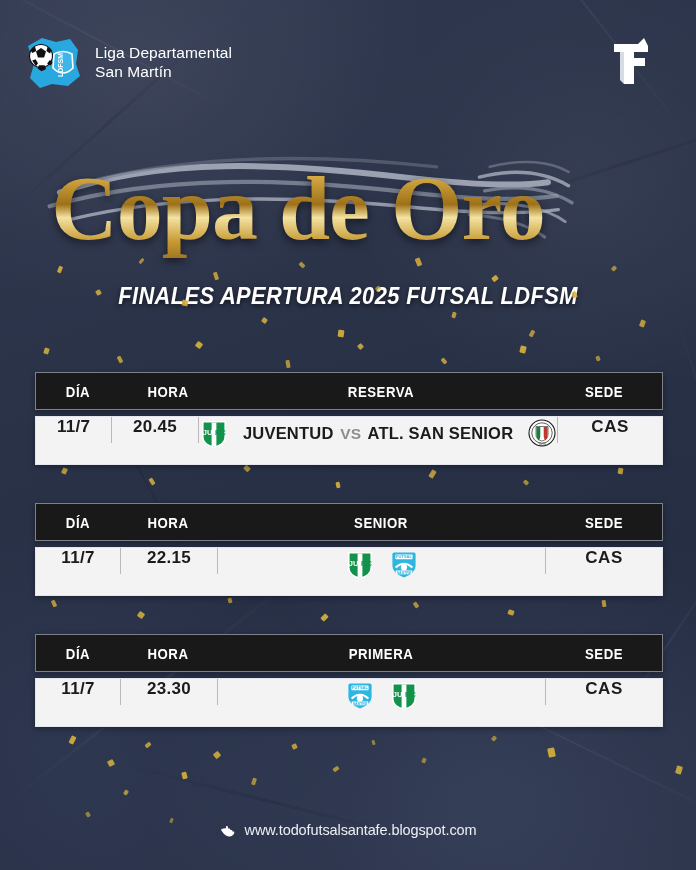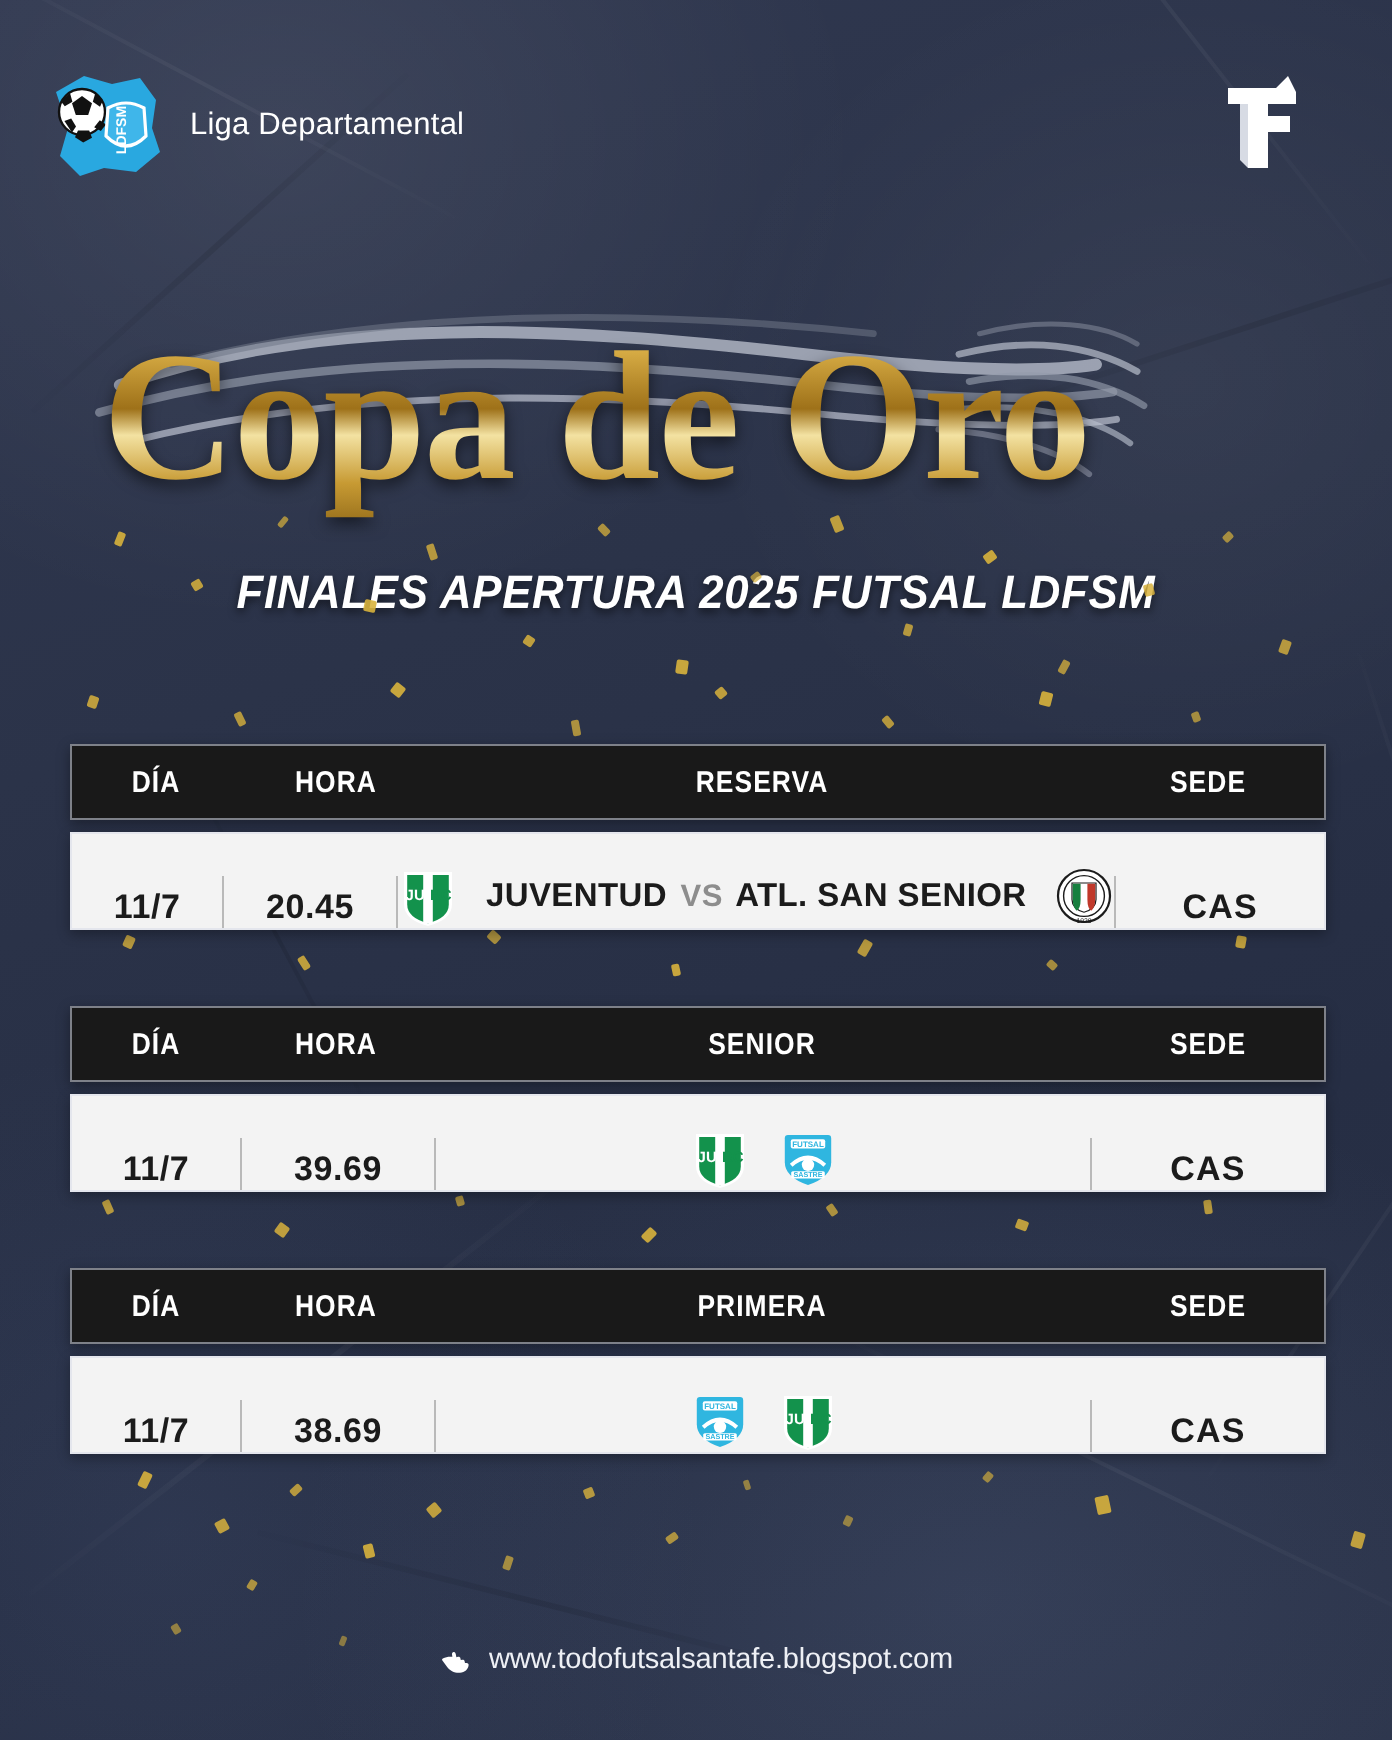--- a/index.html
+++ b/index.html
@@ -65,21 +65,21 @@
     display:flex;align-items:center;
     box-shadow:0 2px 6px rgba(0,0,0,.35);
   }
   .thead span{
     color:#ffffff;font-size:15px;font-weight:bold;letter-spacing:.6px;
     transform:scaleX(.88);display:block;text-align:center;
   }
   .trow{
     margin-top:6px;height:47px;background:#f3f3f3;
     border:1px solid rgba(210,215,230,.45);
-    display:flex;align-items:flex-end;
+    display:flex;align-items:flex-start;
     box-shadow:0 2px 6px rgba(0,0,0,.32);
   }
   .c-dia{width:84px;text-align:center;}
   .c-hora{width:96px;text-align:center;}
   .c-mid{flex:1;}
   .c-sede{width:116px;text-align:center;}
   .trow .c-dia,.trow .c-hora{color:#1b1b1b;font-size:17px;font-weight:bold;letter-spacing:.3px;}
   .trow .c-sede{color:#1b1b1b;font-size:17px;font-weight:bold;letter-spacing:.6px;}
   .vdiv{width:1px;height:26px;background:#b9b9b9;flex:0 0 auto;}
   .match{
@@ -130,20 +130,21 @@
           <path d="M25.6 12.8 l3.9 3.3 -1.5 3.3 -3.6-2.5 Z" fill="#111"></path>
           <path d="M10.2 26.5 l3.4-1.3 2.4 4.1 -2 3 Z" fill="#111"></path>
           <path d="M27.9 26.1 l3.1 2.1 -2.6 3.3 -3.3-1.9 Z" fill="#111"></path>
           <path d="M17 31.3 h5.6 l1.4 3.6 -4.4 2.3 -4.1-2.6 Z" fill="#111"></path>
           <path d="M32 20 q9-5 18 0 l1 14 q-10 10 -20 0 Z" fill="#3fb6ea" stroke="#ffffff" stroke-width="1.6"></path>
           <text x="41" y="31" font-family="'Liberation Sans',sans-serif" font-size="7" font-weight="bold" fill="#ffffff" text-anchor="middle" transform="rotate(-90 41 31)">LDFSM</text>
         </svg>
       </div>
       <div class="league-name">
         <div>Liga Departamental</div>
+        <div>San Martín</div>
       </div>
     </div>
 
     <div class="logo-right">
       <svg viewBox="0 0 56 52" width="56" height="52">
         <path d="M10 8 L34 8 L40 2 L44 10 L44 16 L30 16 L30 22 L41 22 L41 30 L30 30 L30 48 L20 48 L20 16 L10 16 Z" fill="#ffffff"></path>
         <path d="M20 16 L20 48 L16 44 L16 16 Z" fill="#d7dbe4"></path>
       </svg>
     </div>
   </div>
@@ -277,21 +278,21 @@
   <div class="block" style="top:503px;">
     <div class="thead">
       <span class="c-dia">DÍA</span>
       <span class="c-hora">HORA</span>
       <span class="c-mid">SENIOR</span>
       <span class="c-sede">SEDE</span>
     </div>
     <div class="trow">
       <div class="c-dia">11/7</div>
       <div class="vdiv"></div>
-      <div class="c-hora">39.69</div>
+      <div class="c-hora">22.15</div>
       <div class="vdiv"></div>
       <div class="c-mid">
         <div class="match">
           <div class="crest">
             <svg viewBox="0 0 30 32" width="30" height="32">
               <path d="M3 4 h24 v16 q0 8 -12 11 Q3 28 3 20 Z" fill="#ffffff"></path>
               <path d="M4.6 5.5 h20.8 v14.6 q0 6.8 -10.4 9.5 Q4.6 26.9 4.6 20.1 Z" fill="#13924c"></path>
               <rect x="12.6" y="5.5" width="4.8" height="24" fill="#ffffff"></rect>
               <text x="8.6" y="18" font-family="'Liberation Sans',sans-serif" font-size="7.5" font-weight="bold" fill="#ffffff" text-anchor="middle">JU</text>
               <text x="21.4" y="18" font-family="'Liberation Sans',sans-serif" font-size="7.5" font-weight="bold" fill="#13924c" text-anchor="middle">RC</text>
@@ -318,21 +319,21 @@
   <div class="block" style="top:634px;">
     <div class="thead">
       <span class="c-dia">DÍA</span>
       <span class="c-hora">HORA</span>
       <span class="c-mid">PRIMERA</span>
       <span class="c-sede">SEDE</span>
     </div>
     <div class="trow">
       <div class="c-dia">11/7</div>
       <div class="vdiv"></div>
-      <div class="c-hora">38.69</div>
+      <div class="c-hora">23.30</div>
       <div class="vdiv"></div>
       <div class="c-mid">
         <div class="match">
           <div class="crest">
             <svg viewBox="0 0 30 32" width="30" height="32">
               <path d="M5 4.5 h20 q1.6 0 1.6 1.6 v12 q0 7.4 -11.6 11.4 Q3.4 25.5 3.4 18.1 V6.1 Q3.4 4.5 5 4.5 Z" fill="#2fb6e0"></path>
               <rect x="6.4" y="6.6" width="17.2" height="4.6" rx="1" fill="#ffffff"></rect>
               <text x="15" y="10.3" font-family="'Liberation Sans',sans-serif" font-size="4" font-weight="bold" fill="#2fb6e0" text-anchor="middle">FUTSAL</text>
               <path d="M6.6 19.6 q8.4 -7.6 16.8 0" fill="none" stroke="#ffffff" stroke-width="2"></path>
               <circle cx="15" cy="19.4" r="3.1" fill="#ffffff"></circle>

